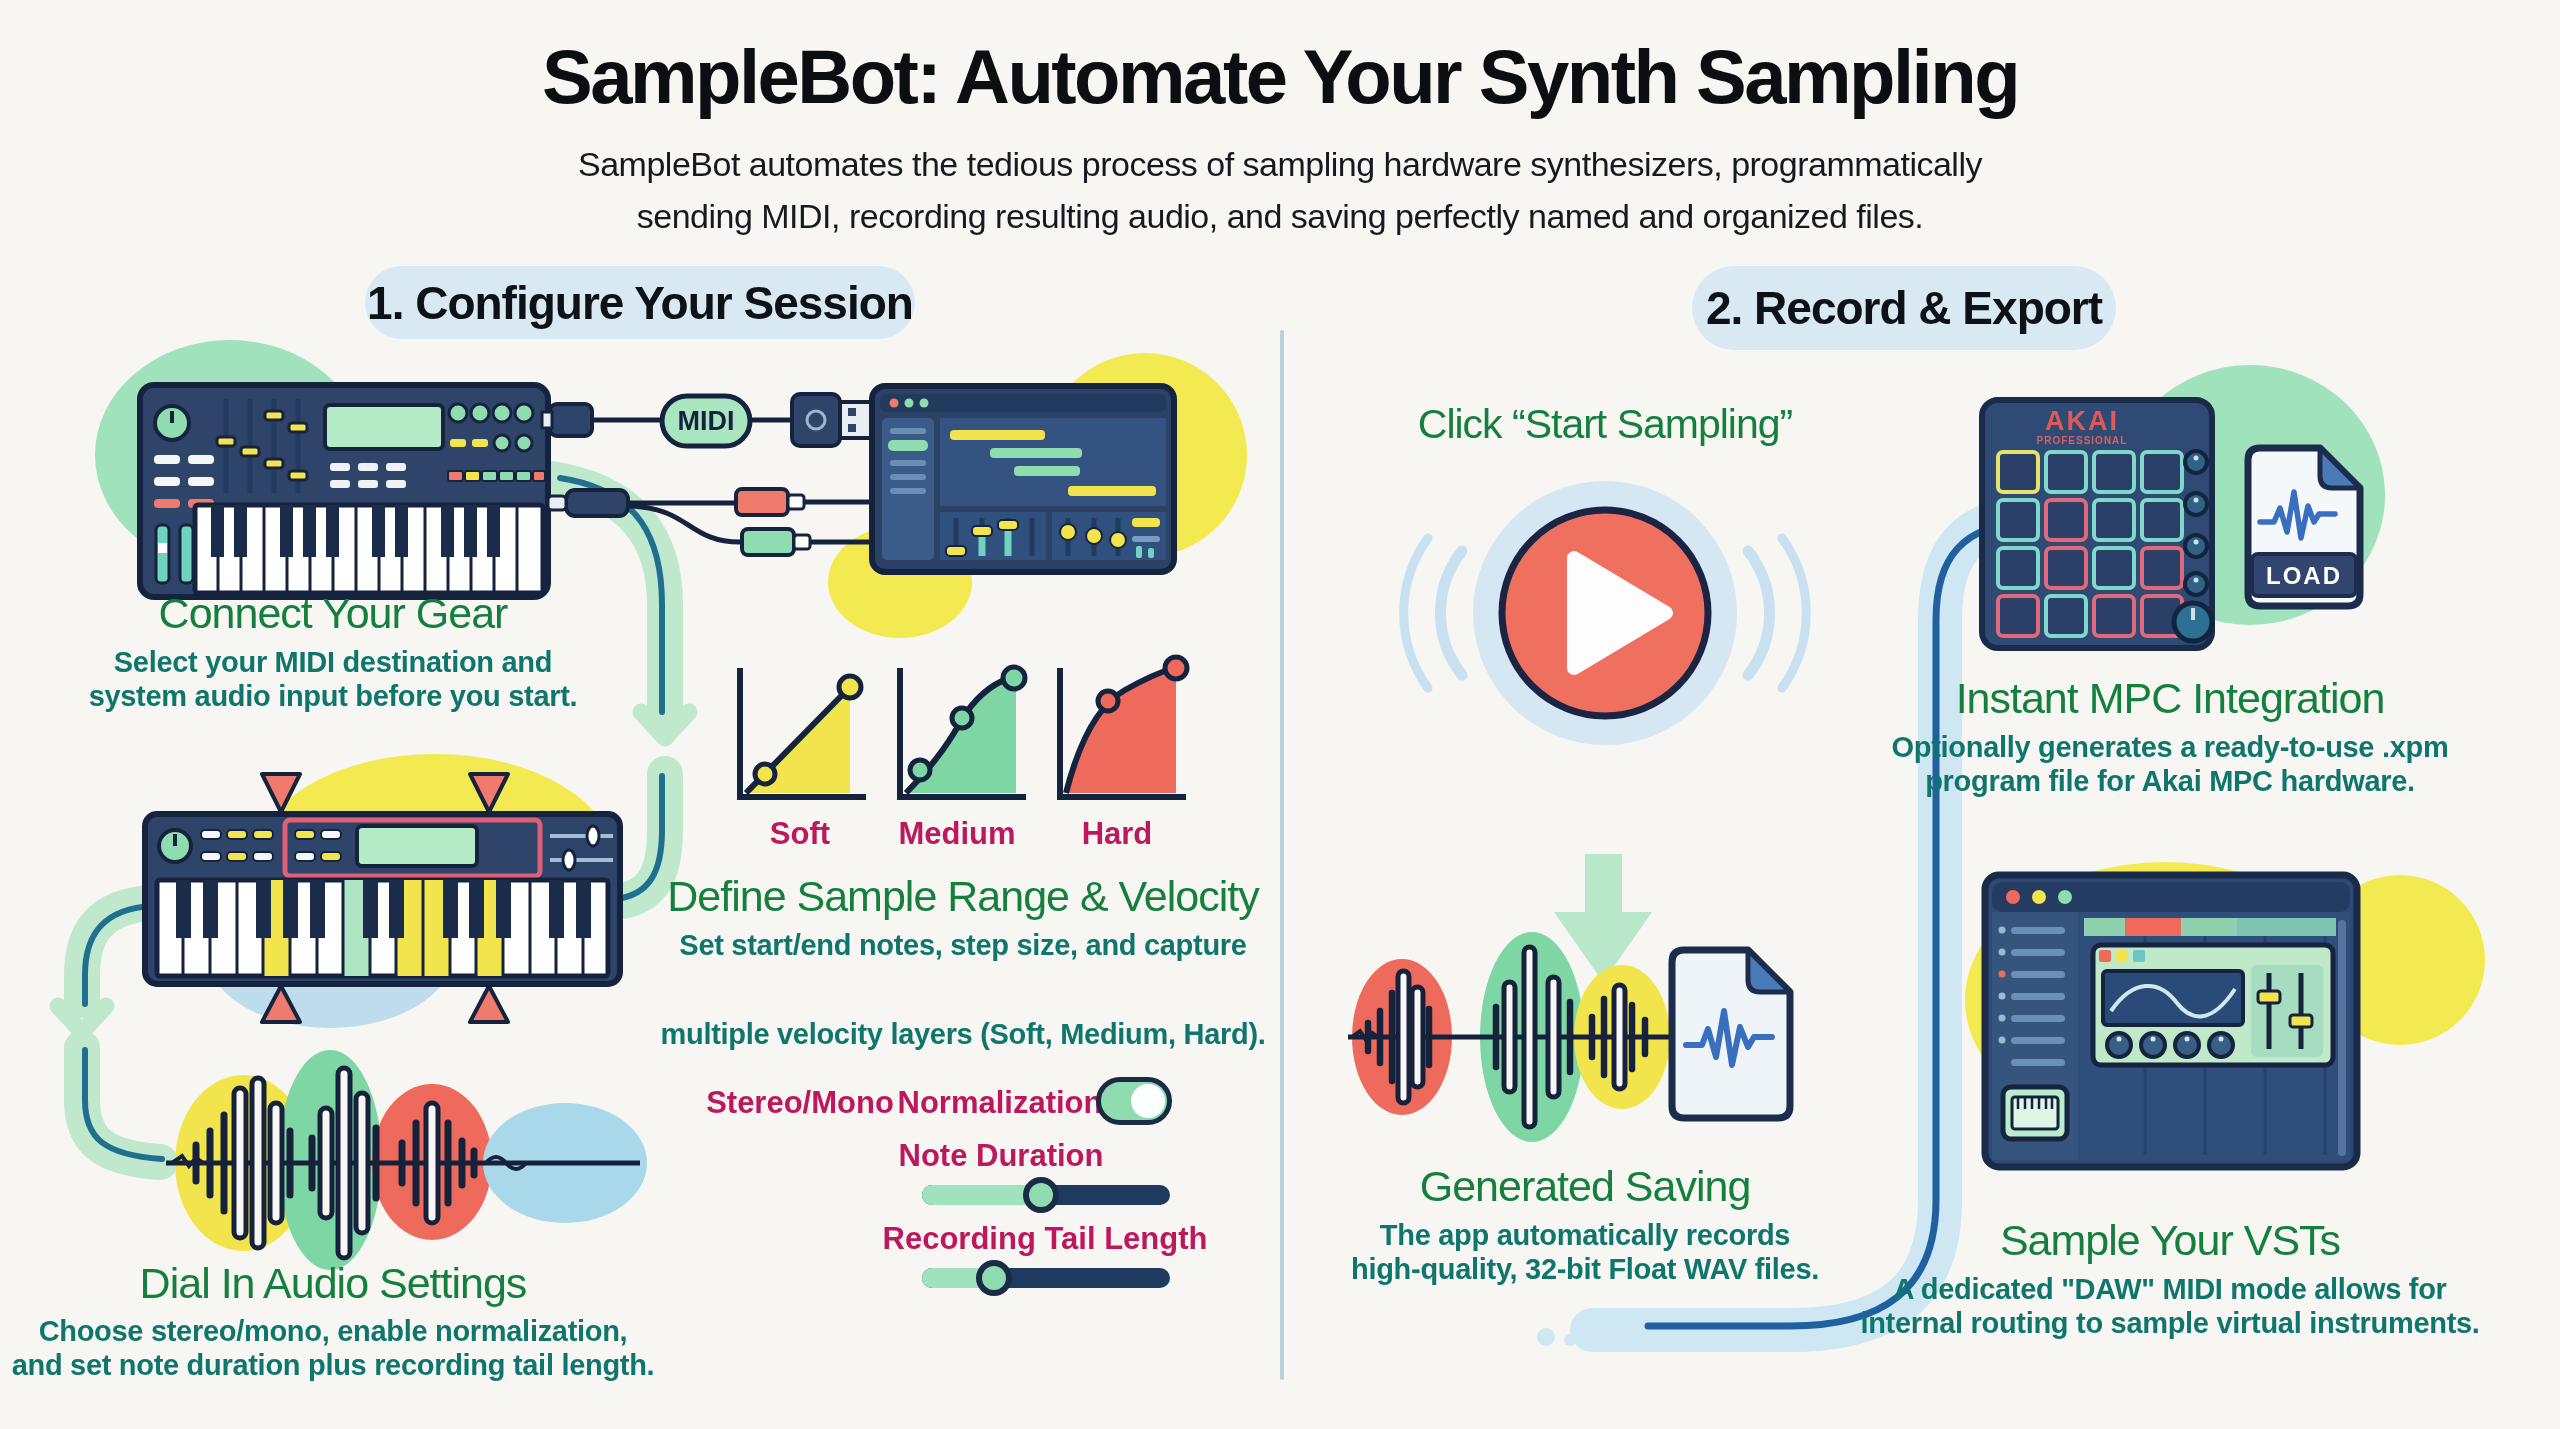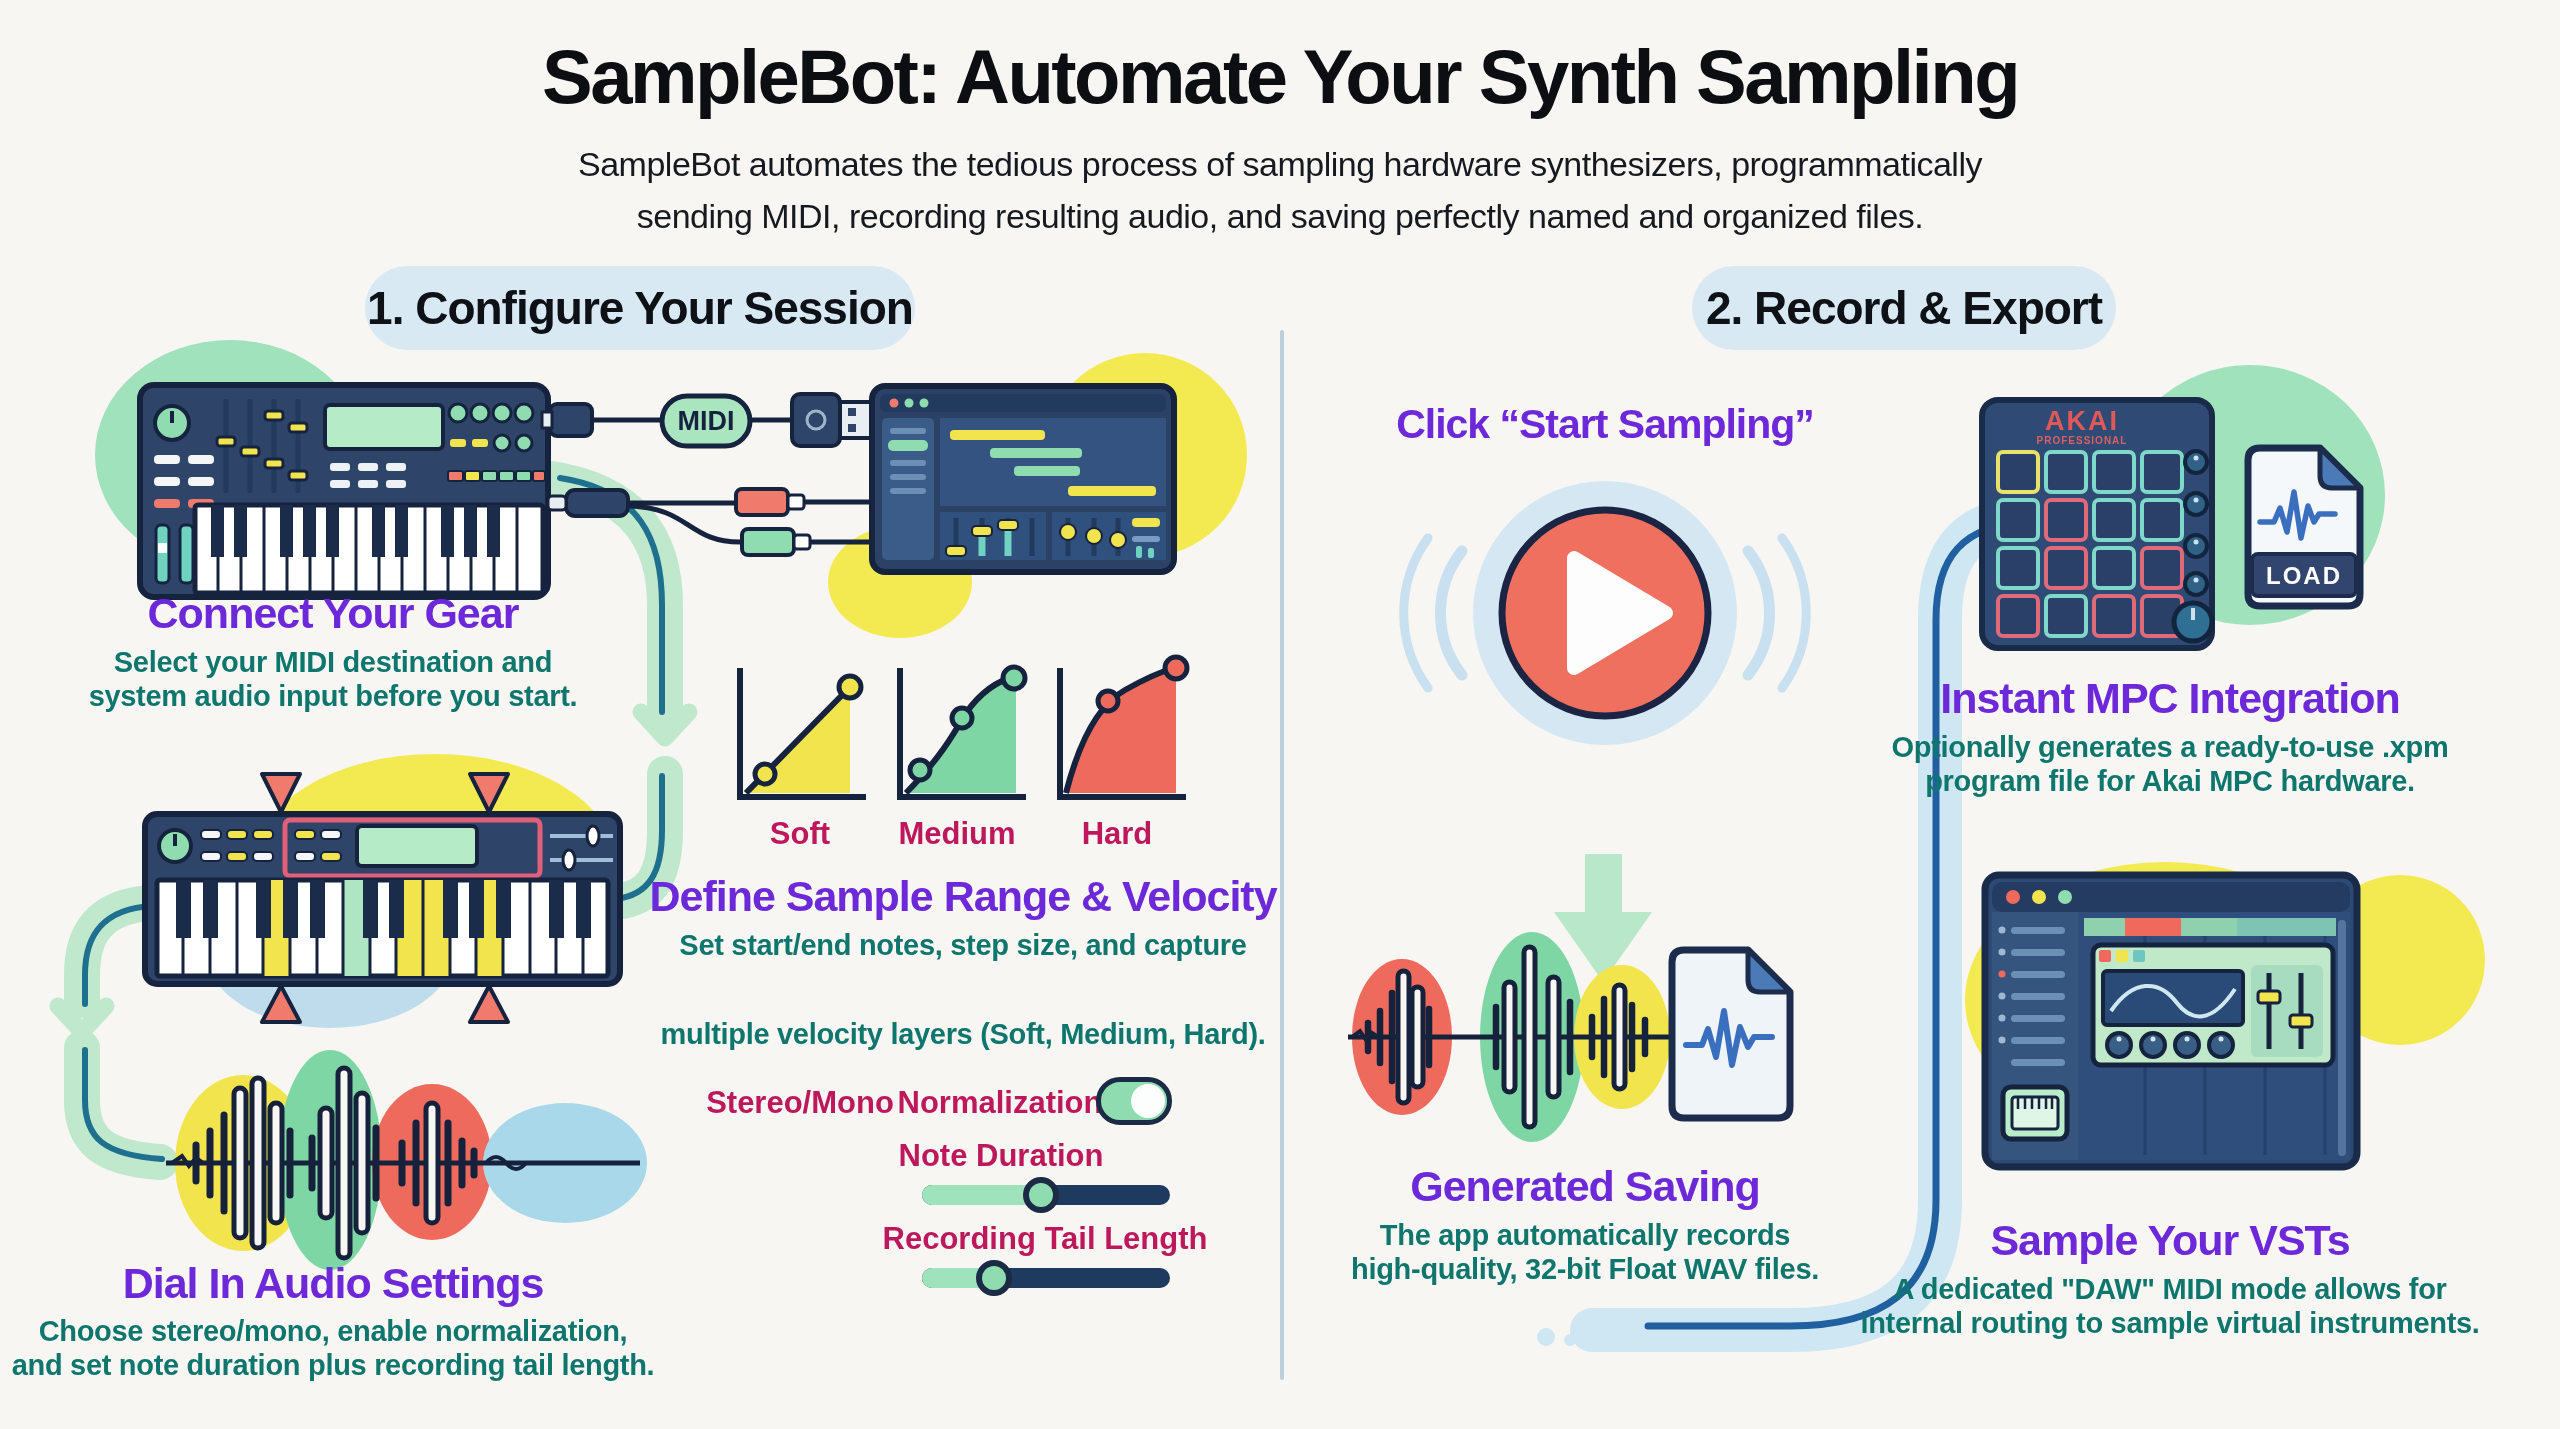--- a/index.html
+++ b/index.html
@@ -3,21 +3,21 @@
 <meta charset="utf-8">
 <style>
   html,body{margin:0;padding:0;}
   body{width:2560px;height:1429px;position:relative;overflow:hidden;
        background:#f7f6f2;font-family:"Liberation Sans",sans-serif;color:#14171c;}
   .ctr{position:absolute;transform:translate(-50%,-50%);white-space:nowrap;text-align:center;}
   .h1{font-size:76px;font-weight:700;letter-spacing:-2.5px;color:#0c0e12;}
   .sub{font-size:34px;font-weight:400;letter-spacing:-0.5px;color:#16191f;}
   .pill{position:absolute;background:#d8e9f3;border-radius:44px;display:flex;align-items:center;justify-content:center;}
   .pill span{font-size:46px;font-weight:700;letter-spacing:-1px;color:#0e1116;}
-  .h2{font-size:43px;font-weight:700;letter-spacing:-1px;color:#6d28d9;}
+  .h2{font-size:43px;font-weight:400;letter-spacing:-1px;color:#15803d;}
   .body{font-size:29px;font-weight:600;letter-spacing:-0.3px;color:#0f766e;}
   .lbl{font-size:31px;font-weight:600;color:#be185d;}
   .divider{position:absolute;left:1280px;top:330px;width:4px;height:1050px;background:#bccfda;border-radius:2px;}
   .toggle{position:absolute;left:1096px;top:1077px;width:76px;height:48px;background:#8fdcb0;
           border:5px solid #1b2b45;border-radius:29px;box-sizing:border-box;}
   .toggle .knob{position:absolute;top:2px;right:2px;width:34px;height:34px;border-radius:50%;background:#fbfefc;}
   .slider{position:absolute;width:248px;height:20px;}
   .slider .track{position:absolute;inset:0;background:#1e3a5f;border-radius:10px;}
   .slider .fill{position:absolute;left:0;top:0;bottom:0;background:#9fe3bd;border-radius:10px;}
   .slider .thumb{position:absolute;top:50%;width:36px;height:36px;border-radius:50%;
@@ -489,21 +489,21 @@
       <rect x="27" y="222" width="46" height="32" rx="3" fill="#dff5e6" stroke="#16233f" stroke-width="3"></rect>
       <path d="M33,222 v12 M40,222 v12 M47,222 v12 M54,222 v12 M61,222 v12 M67,222 v12" stroke="#16233f" stroke-width="2.5" fill="none"></path>
     </g>
   </g>
 </svg>
 
 <div class="ctr h1" style="left:1280px;top:76px;">SampleBot: Automate Your Synth Sampling</div>
 <div class="ctr sub" style="left:1280px;top:164px;">SampleBot automates the tedious process of sampling hardware synthesizers, programmatically</div>
 <div class="ctr sub" style="left:1280px;top:216px;">sending MIDI, recording resulting audio, and saving perfectly named and organized files.</div>
 
-<div class="pill" style="left:365px;top:266px;width:550px;height:84px;">
+<div class="pill" style="left:365px;top:266px;width:550px;height:73px;">
   <span>1. Configure Your Session</span>
 </div>
 <div class="pill" style="left:1692px;top:266px;width:424px;height:84px;">
   <span>2. Record &amp; Export</span>
 </div>
 
 <div class="divider"></div>
 
 <div class="ctr h2" style="left:333px;top:613px;">Connect Your Gear</div>
 <div class="ctr body" style="left:333px;top:662px;">Select your MIDI destination and</div>

